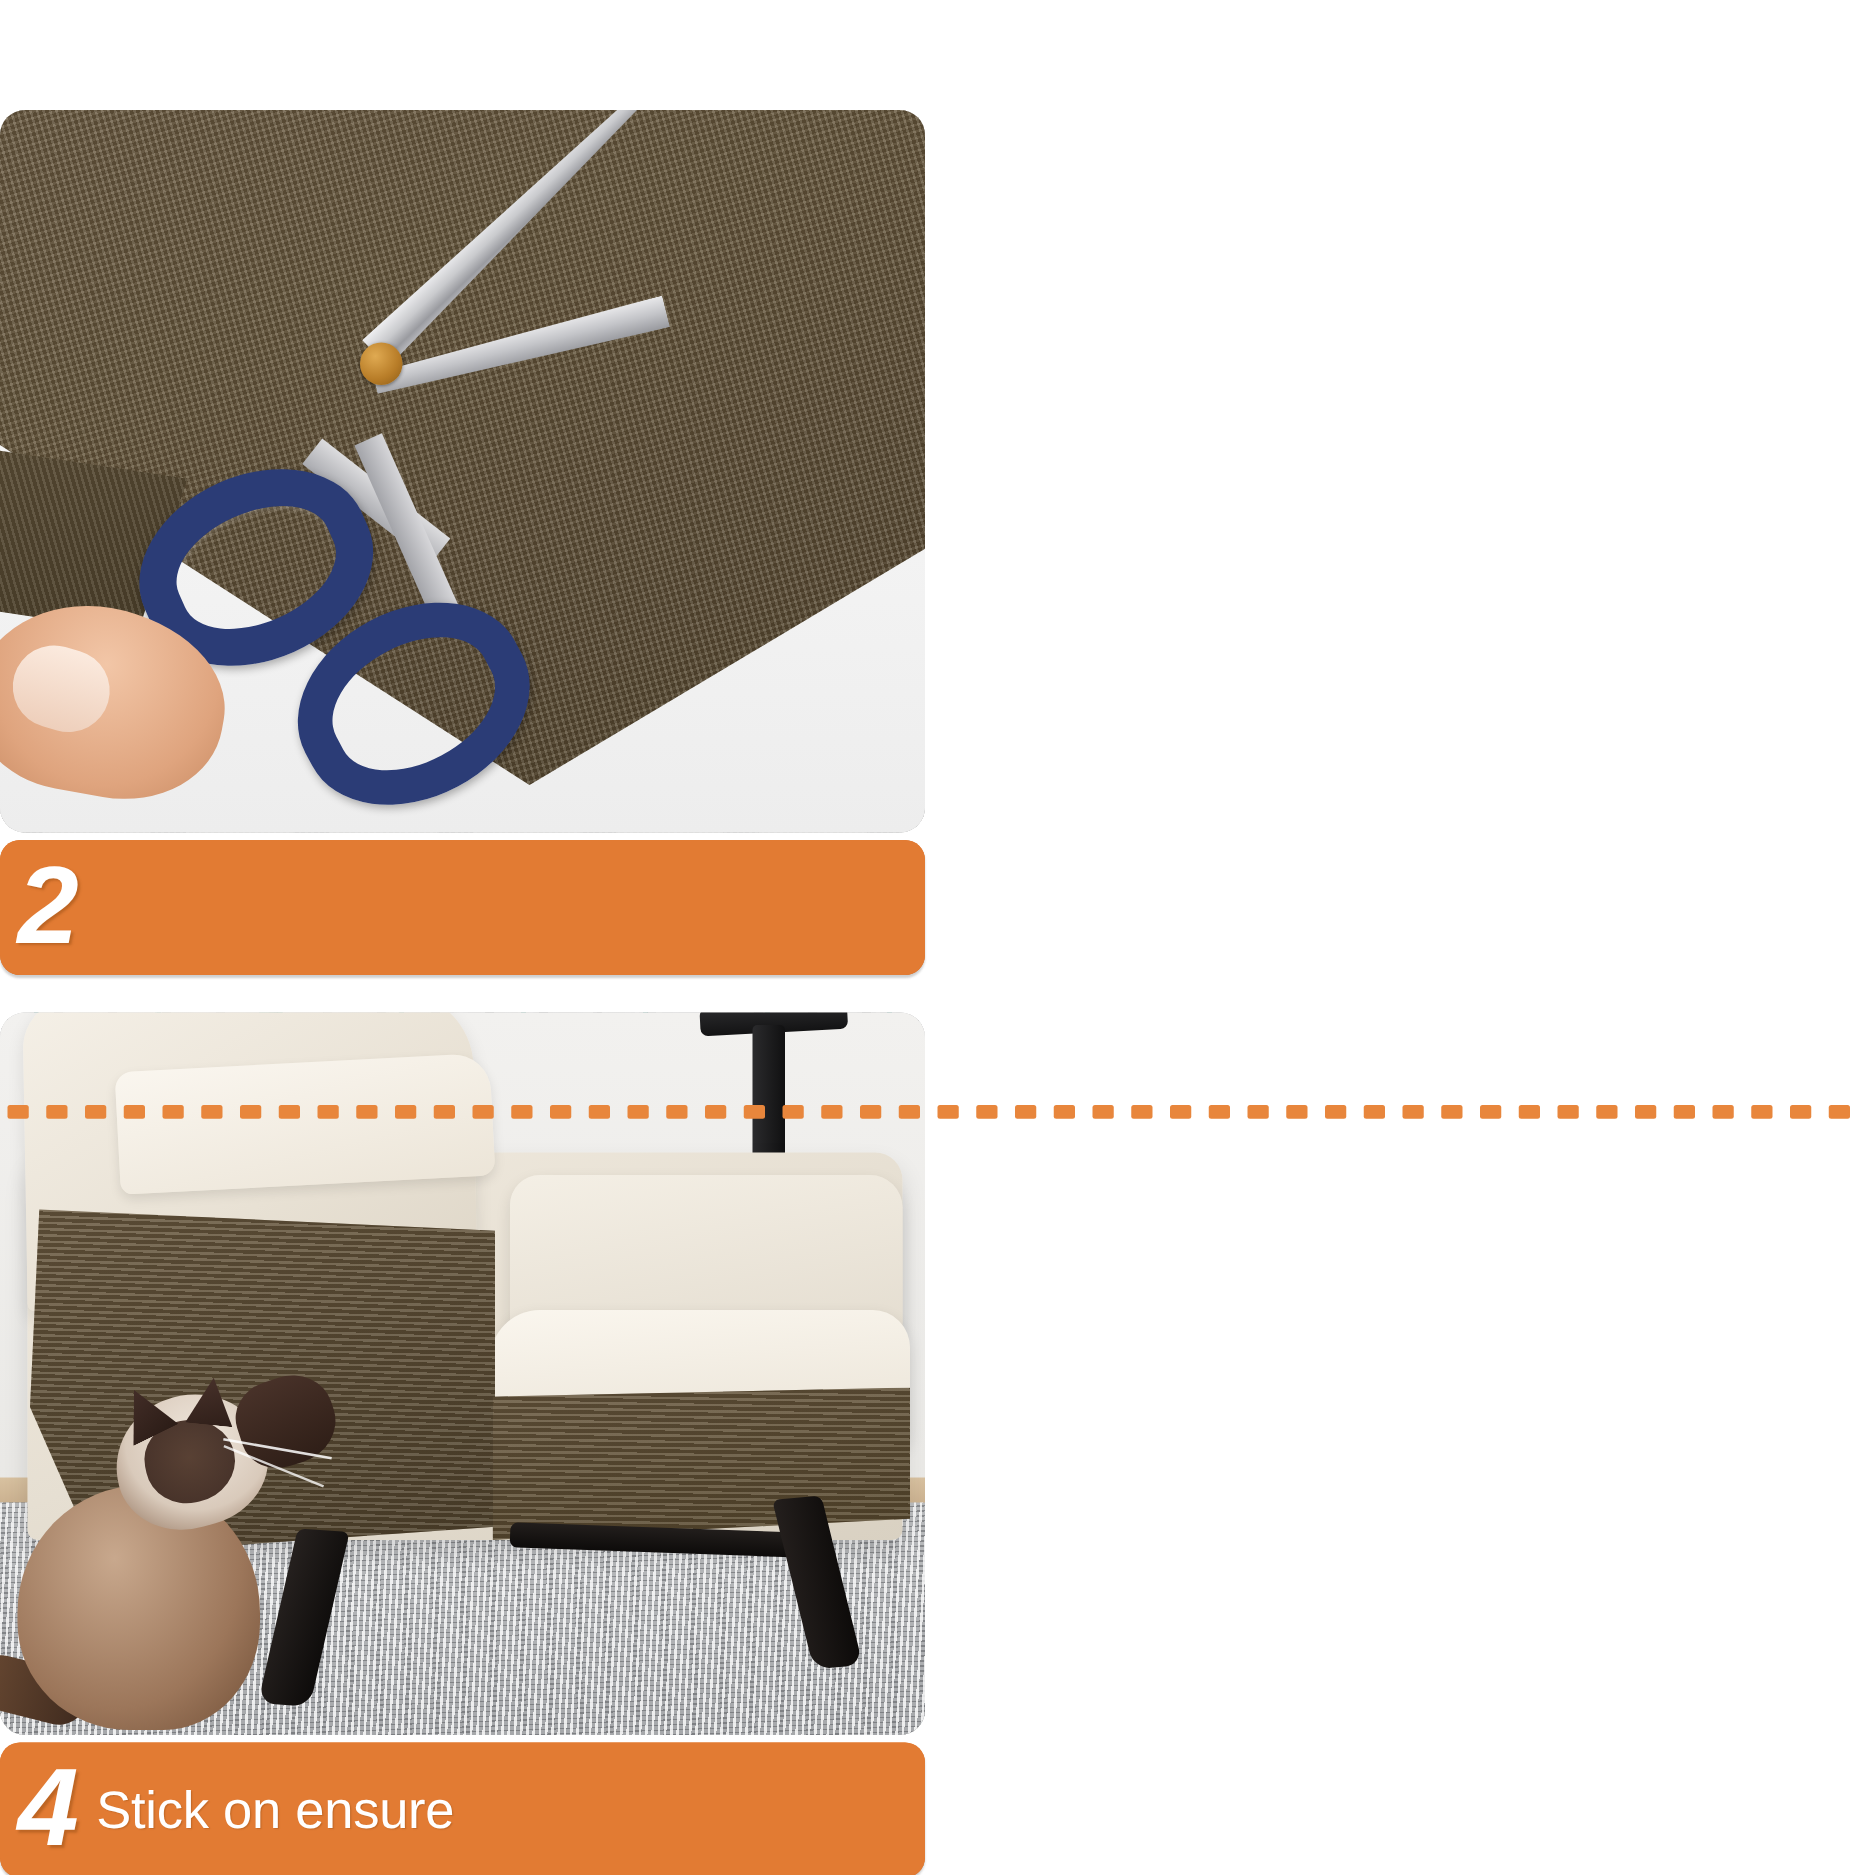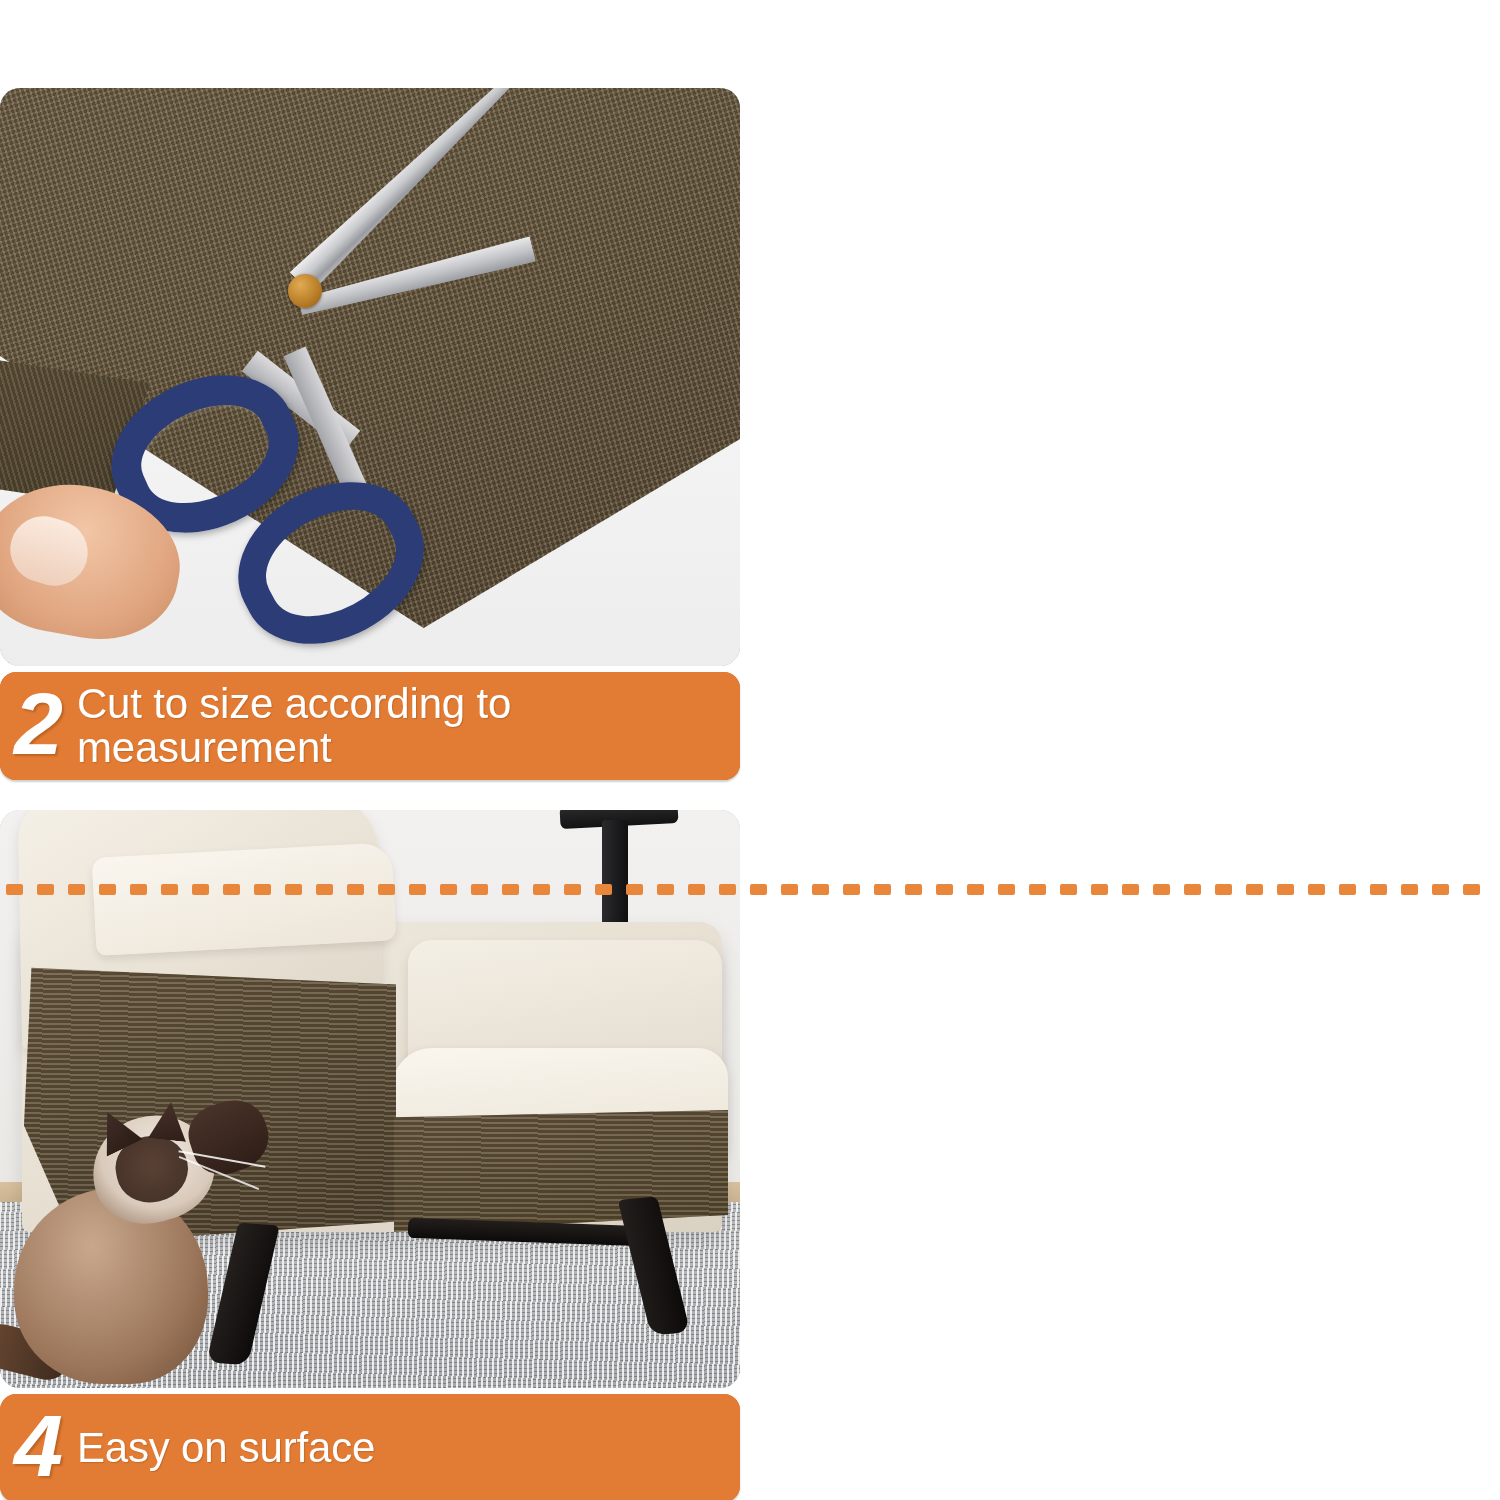--- a/index.html
+++ b/index.html
@@ -332,21 +332,20 @@
         <div class="p2-blade1"></div>
         <div class="p2-blade2"></div>
         <div class="p2-screw"></div>
         <div class="p2-hl"></div>
         <div class="p2-hl2"></div>
         <div class="p2-thumb"></div>
         <div class="p2-tnail"></div>
       </div>
       <div class="caption" style="background: rgb(226, 123, 51);">
         <div class="cap-num" style="color: rgb(255, 255, 255);">2</div>
-        <div class="cap-txt" style="color: rgb(255, 255, 255);">Cut to size according to measurement</div>
       </div>
     </div>
 
     <div class="cell c3">
       <div class="photo">
         <div class="p3-foil"></div>
         <div class="p3-grid"></div>
         <div class="p3-white"></div>
         <div class="p3-num p3-n1">6</div>
         <div class="p3-num p3-n2">5</div>
@@ -386,21 +385,21 @@
         <div class="p4-cat-h"></div>
         <div class="p4-cat-face"></div>
         <div class="p4-ear1"></div>
         <div class="p4-ear2"></div>
         <div class="p4-paw"></div>
         <div class="p4-whisk"></div>
         <div class="p4-whisk2"></div>
       </div>
       <div class="caption" style="background: rgb(226, 123, 51);">
         <div class="cap-num" style="color: rgb(255, 255, 255);">4</div>
-        <div class="cap-txt" style="color: rgb(255, 255, 255);">Easy on surface</div>
+        <div class="cap-txt" style="color: rgb(255, 255, 255);">Stick on ensure</div>
       </div>
     </div>
 
   </div>
 
   <div class="divider" id="divider">
       <i style="left: 0px; background: rgb(232, 134, 60);"></i>
       <i style="left: 31px; background: rgb(232, 134, 60);"></i>
       <i style="left: 62px; background: rgb(232, 134, 60);"></i>
       <i style="left: 93px; background: rgb(232, 134, 60);"></i>

